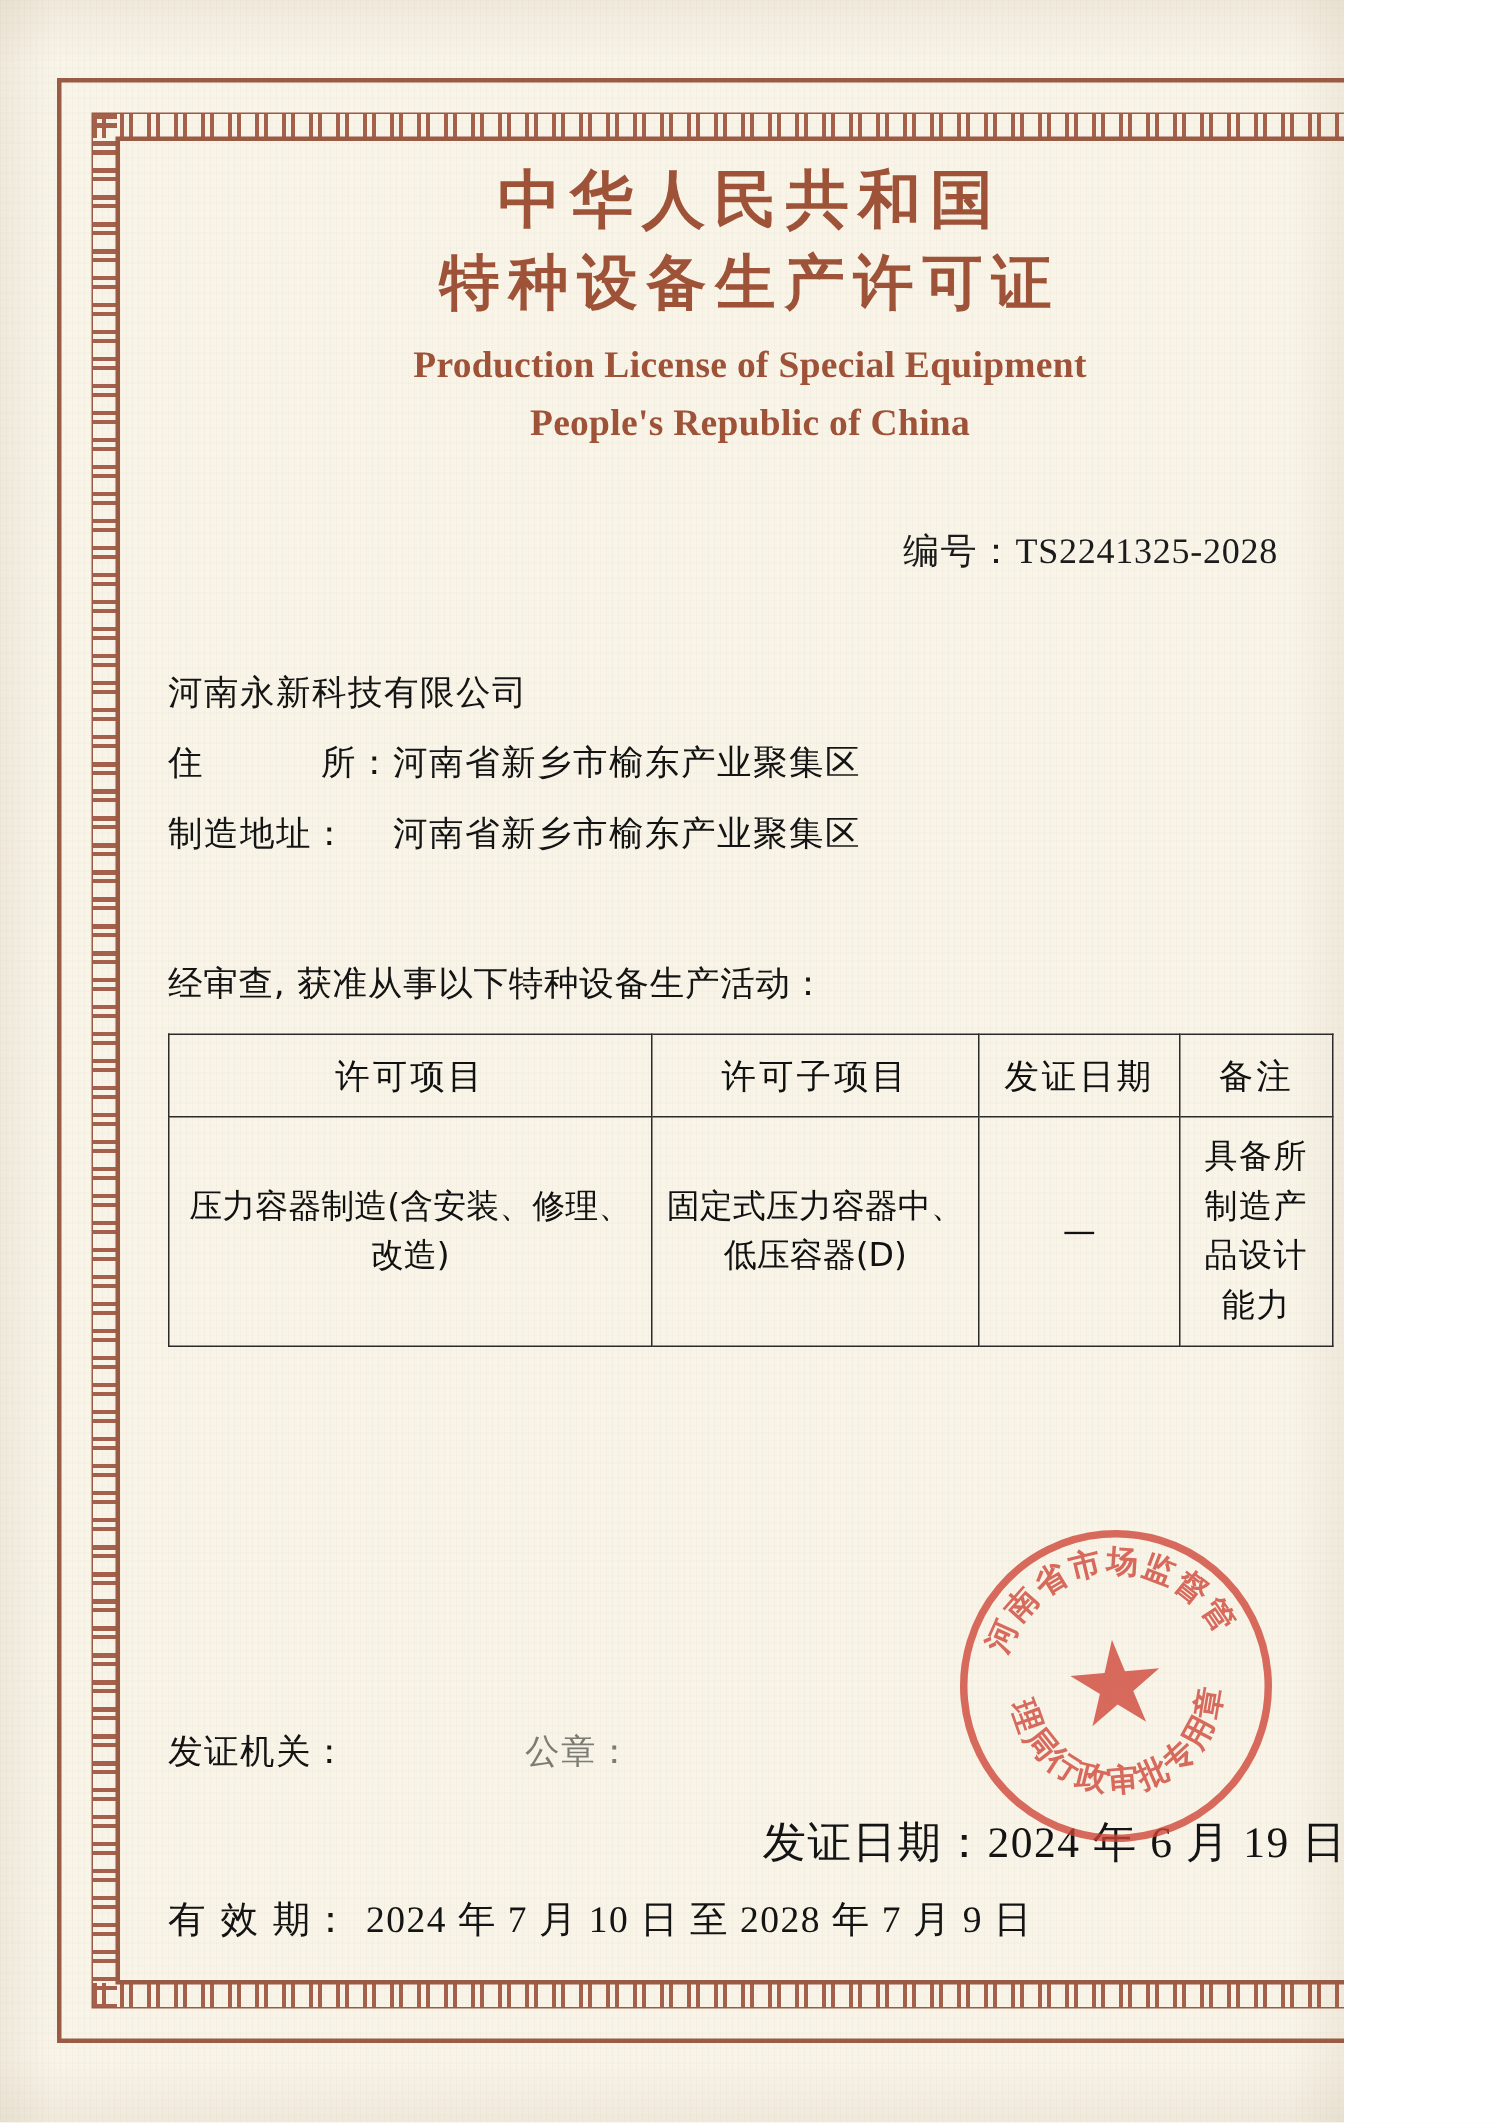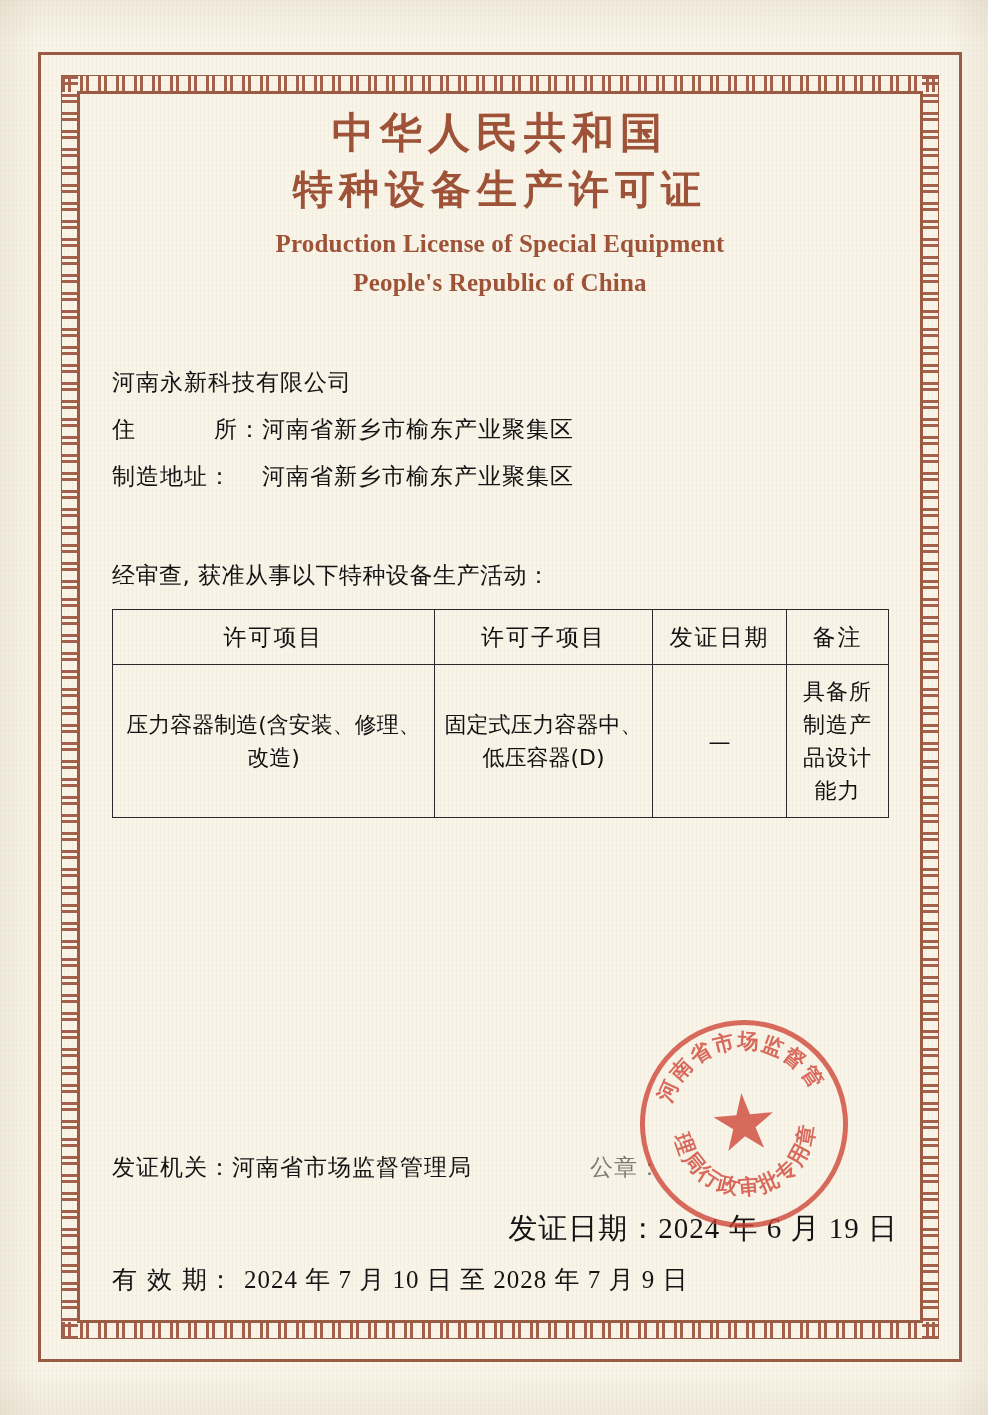--- a/index.html
+++ b/index.html
@@ -5,21 +5,21 @@
   html, body {
     margin: 0;
     padding: 0;
     background: #ffffff;
   }
   body {
     font-family: "DejaVu Sans", "Liberation Sans", sans-serif;
   }
   .page {
     position: relative;
-    width: 988px;
+    width: 896px;
     height: 1415px;
     background:
       linear-gradient(90deg, rgba(160,140,110,0.10) 0%, rgba(255,255,255,0) 4%, rgba(255,255,255,0) 96%, rgba(160,140,110,0.10) 100%),
       linear-gradient(180deg, rgba(160,140,110,0.10) 0%, rgba(255,255,255,0) 3%, rgba(255,255,255,0) 97%, rgba(160,140,110,0.10) 100%),
       repeating-linear-gradient(90deg, rgba(180,160,130,0.055) 0px, rgba(180,160,130,0.055) 1px, rgba(255,255,255,0) 1px, rgba(255,255,255,0) 4px),
       repeating-linear-gradient(180deg, rgba(180,160,130,0.03) 0px, rgba(180,160,130,0.03) 1px, rgba(255,255,255,0) 1px, rgba(255,255,255,0) 5px),
       #f8f4e8;
     overflow: hidden;
   }
 
@@ -255,20 +255,23 @@
     <div class="title-cn">
       <div class="line1">中华人民共和国</div>
       <div class="line2">特种设备生产许可证</div>
     </div>
 
     <div class="title-en">
       <div>Production License of Special Equipment</div>
       <div>People's Republic of China</div>
     </div>
 
+    <div class="serial-row">
+      <span>编号：</span><span class="num">TS2241325-2028</span>
+    </div>
 
     <div class="fields">
       <div class="field-row">
         <div class="field-value">河南永新科技有限公司</div>
       </div>
       <div class="field-row">
         <div class="field-label spaced">
           <span>住</span>
           <span>所：</span>
         </div>
@@ -303,21 +306,20 @@
           <td>固定式压力容器中、低压容器(D)</td>
           <td>—</td>
           <td class="remark">具备所制造产品设计能力</td>
         </tr>
       </tbody>
     </table>
 
     <div class="footer">
       <div class="issuer-row">
         <span>发证机关：</span>
-        <span>河南省市场监督管理局</span>
         <span class="seal-label">公章：</span>
       </div>
       <div class="date-row">
         <span>发证日期：</span><span class="num-serif">2024 年 6 月 19 日</span>
       </div>
       <div class="validity-row">
         <span class="lbl">有 效 期：</span><span class="num-serif">2024 年 7 月 10 日 至 2028 年 7 月 9 日</span>
       </div>
     </div>
 

